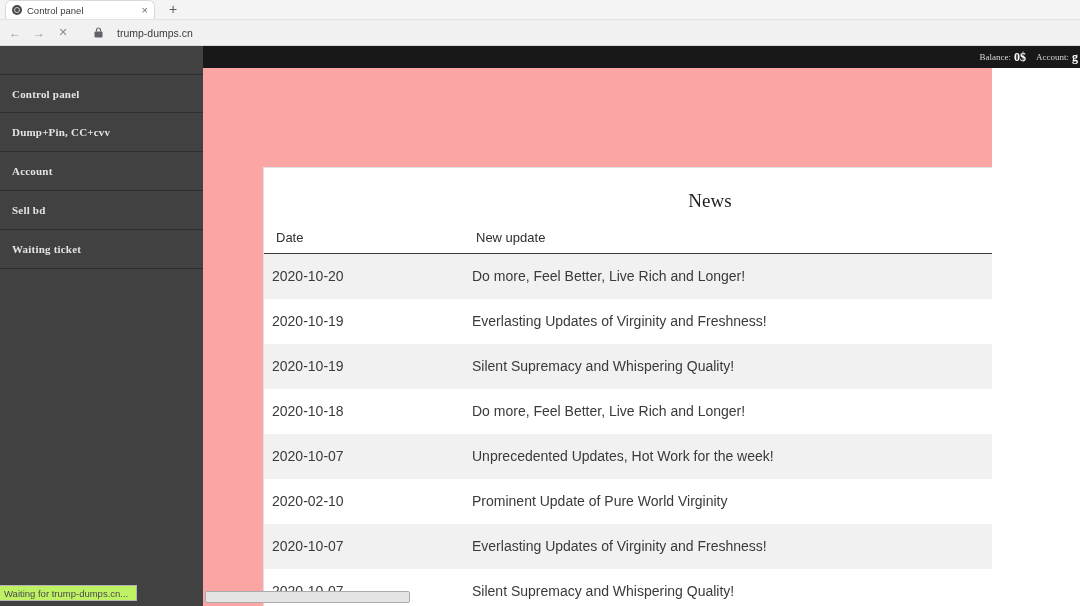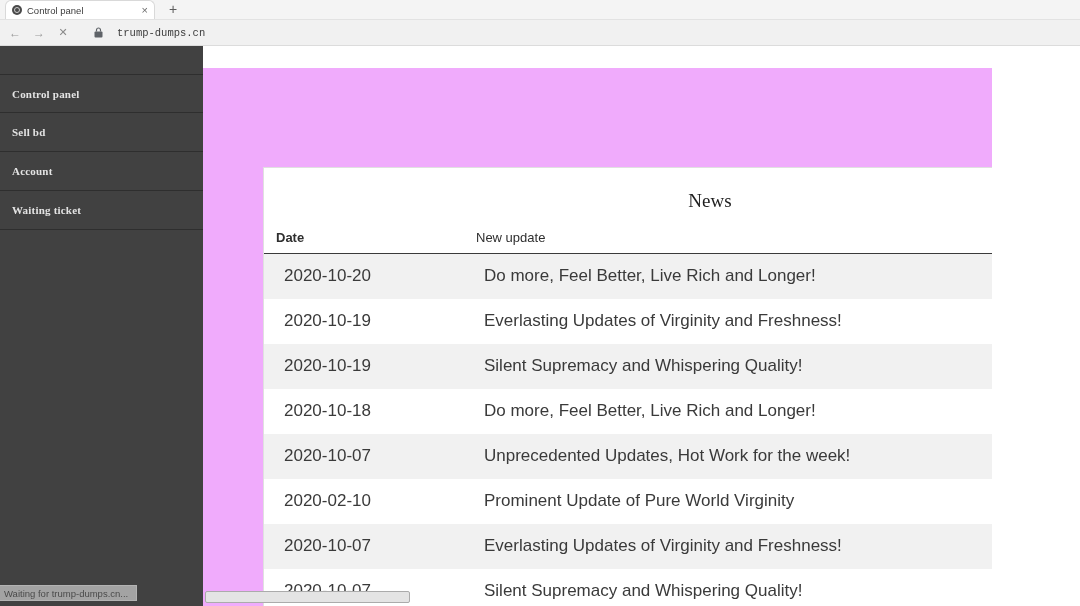--- a/index.html
+++ b/index.html
@@ -20,57 +20,57 @@
   .tab-title { font-size:9.5px; color:#3c3c3c; white-space:nowrap; overflow:hidden; flex:1; }
   .tab-close { font-size:11px; color:#6d6d6d; line-height:1; cursor:default; }
   .newtab { font-size:14px; color:#5c5c5c; margin-left:14px; padding-bottom:2px; }
 
   .toolbar { position:absolute; left:0; top:20px; width:1080px; height:26px;
              background:#f1f1f1; border-bottom:1px solid #dcdcdc;
              display:flex; align-items:center; padding:0 8px; gap:10px; }
   .nav-ico { font-size:12px; color:#9a9a9a; width:14px; text-align:center; }
   .nav-ico.stop { color:#8a8a8a; font-size:11px; }
   .lock { display:inline-block; margin-left:14px; }
-  .url { font-size:10.5px; color:#3c3c3c; margin-left:4px;font-family:Liberation Mono, monospace; }
+  .url { font-size:10.5px; color:#3c3c3c; margin-left:4px; }
 
   
   .sidebar { position:absolute; left:0; top:46px; width:203px; height:560px;
              background:#414141; padding-top:28px; }
   .side-item { height:39px; display:flex; align-items:center; padding:0 12px;
                border-bottom:1px solid #2e2e2e; cursor:pointer; }
   .side-item:first-of-type { border-top:1px solid #2e2e2e; }
   .side-label { font-family:"Liberation Serif", serif; font-weight:bold;
                 font-size:11px; color:#e3e3e3; letter-spacing:.2px; }
 
   .topbar { position:absolute; left:203px; top:46px; width:877px; height:22px;
             background:#181818; display:flex; align-items:center; justify-content:flex-end;
             padding-right:2px; color:#e9e9e9; font-family:"Liberation Serif", serif; }
   .topbar .lbl { font-size:9px; color:#d8d8d8; }
   .topbar .val { font-size:12px; font-weight:bold; color:#fff; margin:0 10px 0 3px; }
   .topbar .val.last { margin-right:0; }
 
   .content { position:absolute; left:203px; top:68px; width:789px; height:538px;
-             background:#f0abfc; overflow:hidden; }
+             background:#fca5a5; overflow:hidden; }
 
   .panel { margin-left:60px; margin-top:99px; width:894px; background:#fff;
            border:1px solid #e0e0e0; border-bottom:none; }
   .panel-title { font-family:"Liberation Serif", serif; font-size:19px; color:#1e1e1e;
                  text-align:center; padding:22px 0 12px 0; }
 
   table.news { width:100%; border-collapse:collapse; }
   th { text-align:left; font-weight:normal; font-size:13px; color:#2e2e2e;
        padding:6px 0 8px 12px; border-bottom:1px solid #3a3a3a; }
-  th.col-date { width:200px;font-weight:bold; }
-  td { font-size:17px; color:#3a3a3a; height:45px; padding-left:20px; vertical-align:middle; }
+  th.col-date { width:200px; }
+  td { font-size:14px; color:#3a3a3a; height:45px; padding-left:8px; vertical-align:middle; }
   tr.alt td { background:#f1f1f1; }
 
   
   .hscroll-thumb { position:absolute; left:205px; bottom:3px; width:205px; height:12px;
                    background:#e4e4e4; border:1px solid #ababab; border-radius:2px; }
-  .statusbar { position:absolute; left:0; bottom:5px; height:16px; background:#a3a3a3;
+  .statusbar { position:absolute; left:0; bottom:5px; height:16px; background:#bef264;
                border:1px solid #b3b3b3; border-left:none; display:flex; align-items:center;
                padding:0 8px 0 4px; }
   .statusbar span { font-size:9.5px; color:#4a4a4a; white-space:nowrap; }
 </style>
 </head>
 <body>
 
 <div class="stage">
 
   <div class="tabstrip">
@@ -96,36 +96,45 @@
   </div>
 
   <div class="sidebar">
 
       <div class="side-item alt">
         <span class="side-label">Control panel</span>
       </div>
 
 
 
-
       <div class="side-item">
-        <span class="side-label">Sell bd</span>
+        <span class="side-label">Dump+Pin, CC+cvv</span>
       </div>
 
       <div class="side-item alt">
         <span class="side-label">Account</span>
+      </div>
+
+      <div class="side-item">
+        <span class="side-label">Sell bd</span>
       </div>
 
       <div class="side-item alt">
         <span class="side-label">Waiting ticket</span>
       </div>
 
 
   </div>
 
+  <div class="topbar">
+    <span class="lbl">Balance:</span>
+    <span class="val">0$</span>
+    <span class="lbl">Account:</span>
+    <span class="val last">g</span>
+  </div>
 
   <div class="content">
     <div class="panel">
       <div class="panel-title">News</div>
       <table class="news">
         <thead>
           <tr>
             <th class="col-date">Date</th>
             <th>New update</th>
           </tr>

